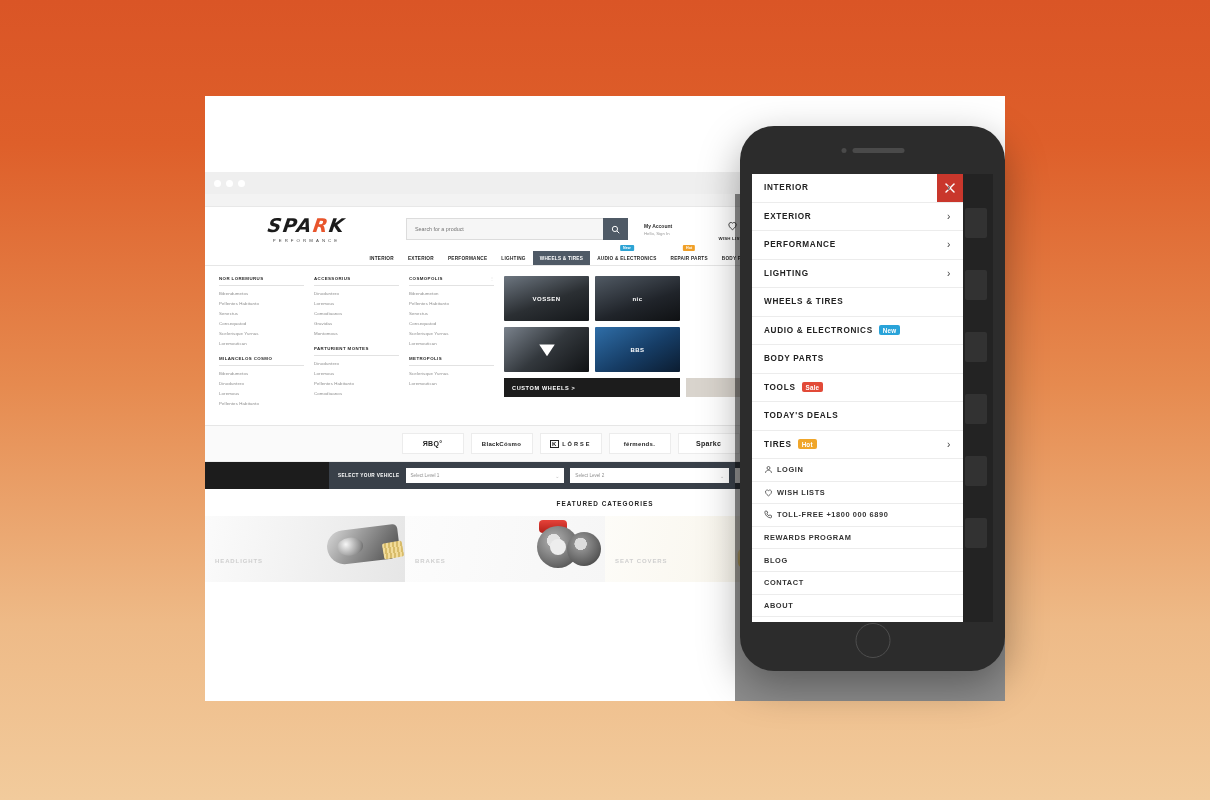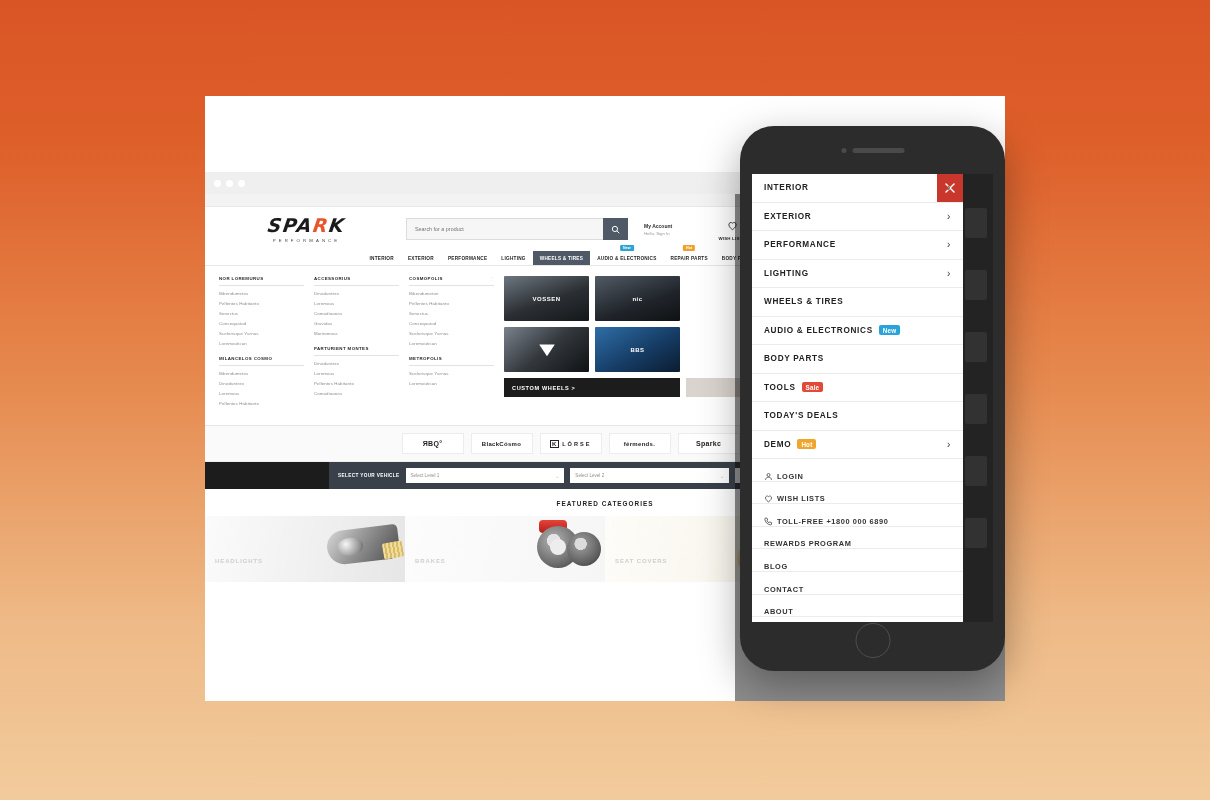--- a/index.html
+++ b/index.html
@@ -272,21 +272,21 @@
     cursor: pointer; flex: none; position: relative;
   }
   .mm-item .chev { margin-left: auto; color: #3a3a3a; font-size: 10px; font-weight: normal; }
   .mm-tag {
     margin-left: 6px; font-size: 6.3px; font-weight: bold; color: #fff;
     padding: 1.5px 4px; border-radius: 2px; letter-spacing: .2px;
   }
   .mm-tag.new { background: #29a3d9; }
   .mm-tag.sale { background: #e24a38; }
   .mm-tag.hot { background: #f0a62a; }
-  .mm-item.secondary { font-size: 7.4px; letter-spacing: .6px; color: #333; height: 22.6px; align-items: flex-end; }
+  .mm-item.secondary { font-size: 7.4px; letter-spacing: .6px; color: #333; height: 22.6px; }
   .mm-item.secondary .micon { width: 13px; display:flex; align-items:center; }
   #mm-close {
     position: absolute; right: 0; top: 0; width: 26px; height: 28.5px;
     background: #c9372c; display: flex; align-items: center; justify-content: center;
     cursor: pointer;
   }
   #mm-close svg { display: block; }
 </style>
 </head>
 <body>
@@ -560,21 +560,21 @@
           <span>BODY PARTS</span>
         </div>
         <div class="mm-item">
           <span>TOOLS</span>
           <span class="mm-tag sale">Sale</span>
         </div>
         <div class="mm-item">
           <span>TODAY'S DEALS</span>
         </div>
         <div class="mm-item">
-          <span>DEMO</span>
+          <span>TIRES</span>
           <span class="mm-tag hot">Hot</span>
           <span class="chev">›</span>
         </div>
         <div class="mm-item secondary">
           <span class="micon">
             <svg width="9" height="9" viewBox="0 0 24 24" fill="none" stroke="#333" stroke-width="1.9">
               <circle cx="12" cy="8" r="4"></circle>
               <path d="M4 21c0-4.4 3.6-7 8-7s8 2.6 8 7"></path>
             </svg>
           </span>

